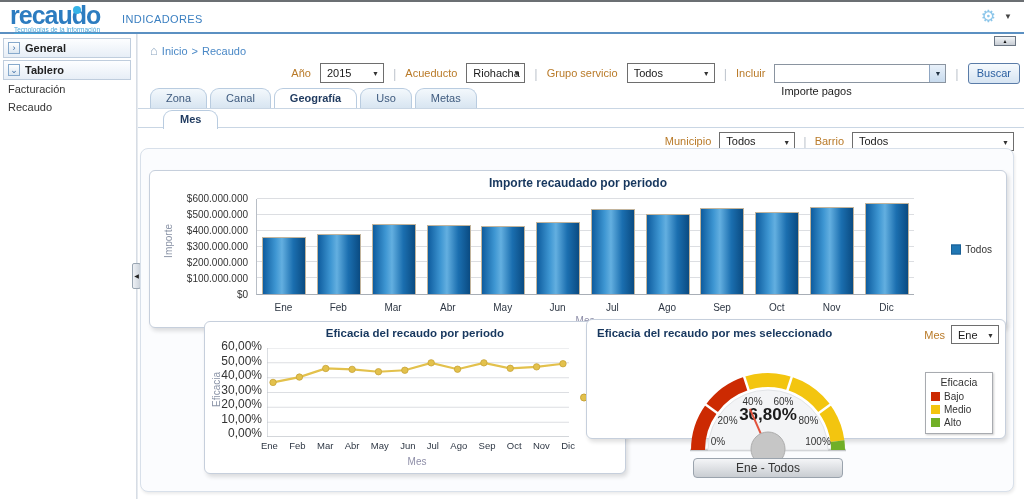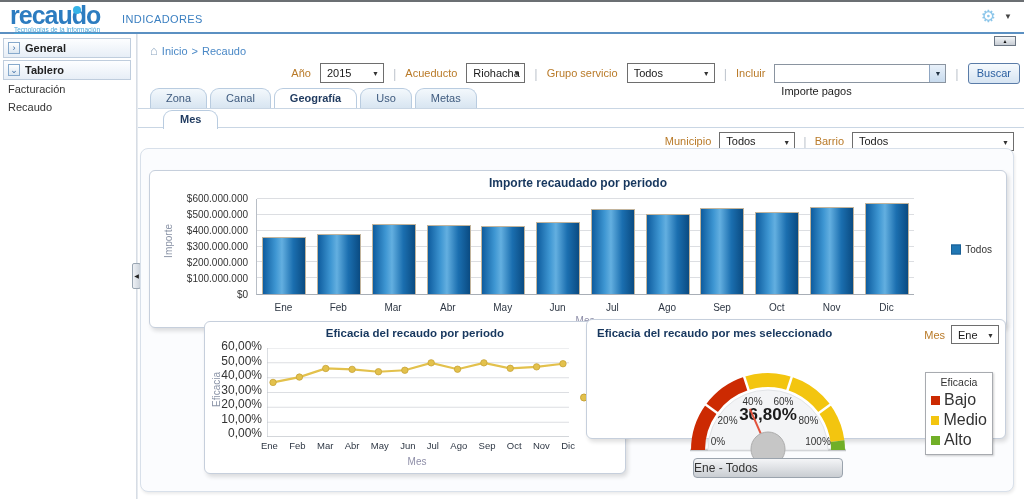--- a/index.html
+++ b/index.html
@@ -100,25 +100,25 @@
   #linePanel .xtitle { left:62px; right:58px; bottom:6px; }
   #linePanel .ylab-rot { left:-6px; }
   #linePanel .legend-side { right:6px; }
 
   
   #gaugePanel { left:445px; top:170px; width:420px; height:120px; }
   #gaugePanel .g-title { position:absolute; left:10px; top:7px; font-size:11.5px; font-weight:bold; color:#17375e; }
   .mes-filter { position:absolute; right:6px; top:5px; display:flex; align-items:center; gap:6px; }
   .gauge-svg { position:absolute; left:69px; top:18px; width:224px; height:132px; }
   .gauge-footer { position:absolute; left:106px; top:138px; width:150px; height:20px; border:1px solid #9aa3ad; border-radius:4px;
-    background:linear-gradient(#f4f5f7,#c9cdd2); font-size:12px; color:#333; text-align:left; line-height:18px; cursor:pointer; }
+    background:linear-gradient(#f4f5f7,#c9cdd2); font-size:12px; color:#333; text-align:center; line-height:18px; cursor:pointer; }
   .gauge-legend { position:absolute; right:12px; top:52px; width:68px; background:#fff; border:1px solid #a8abb0;
     box-shadow:1px 1px 2px rgba(0,0,0,.2); padding:3px 5px 5px 5px; }
   .gauge-legend .ltitle { text-align:center; font-size:10.5px; color:#333; margin-bottom:3px; }
-  .lrow { display:flex; align-items:center; gap:4px; font-size:16px; color:#333; margin-top:2px; }
+  .lrow { display:flex; align-items:center; gap:4px; font-size:10px; color:#333; margin-top:2px; }
   .lrow .lsq { width:9px; height:9px; }
 </style>
 </head>
 <body>
 
 <div class="screen">
   <div class="topline"></div>
 
   <div class="header">
     <div class="logo">

